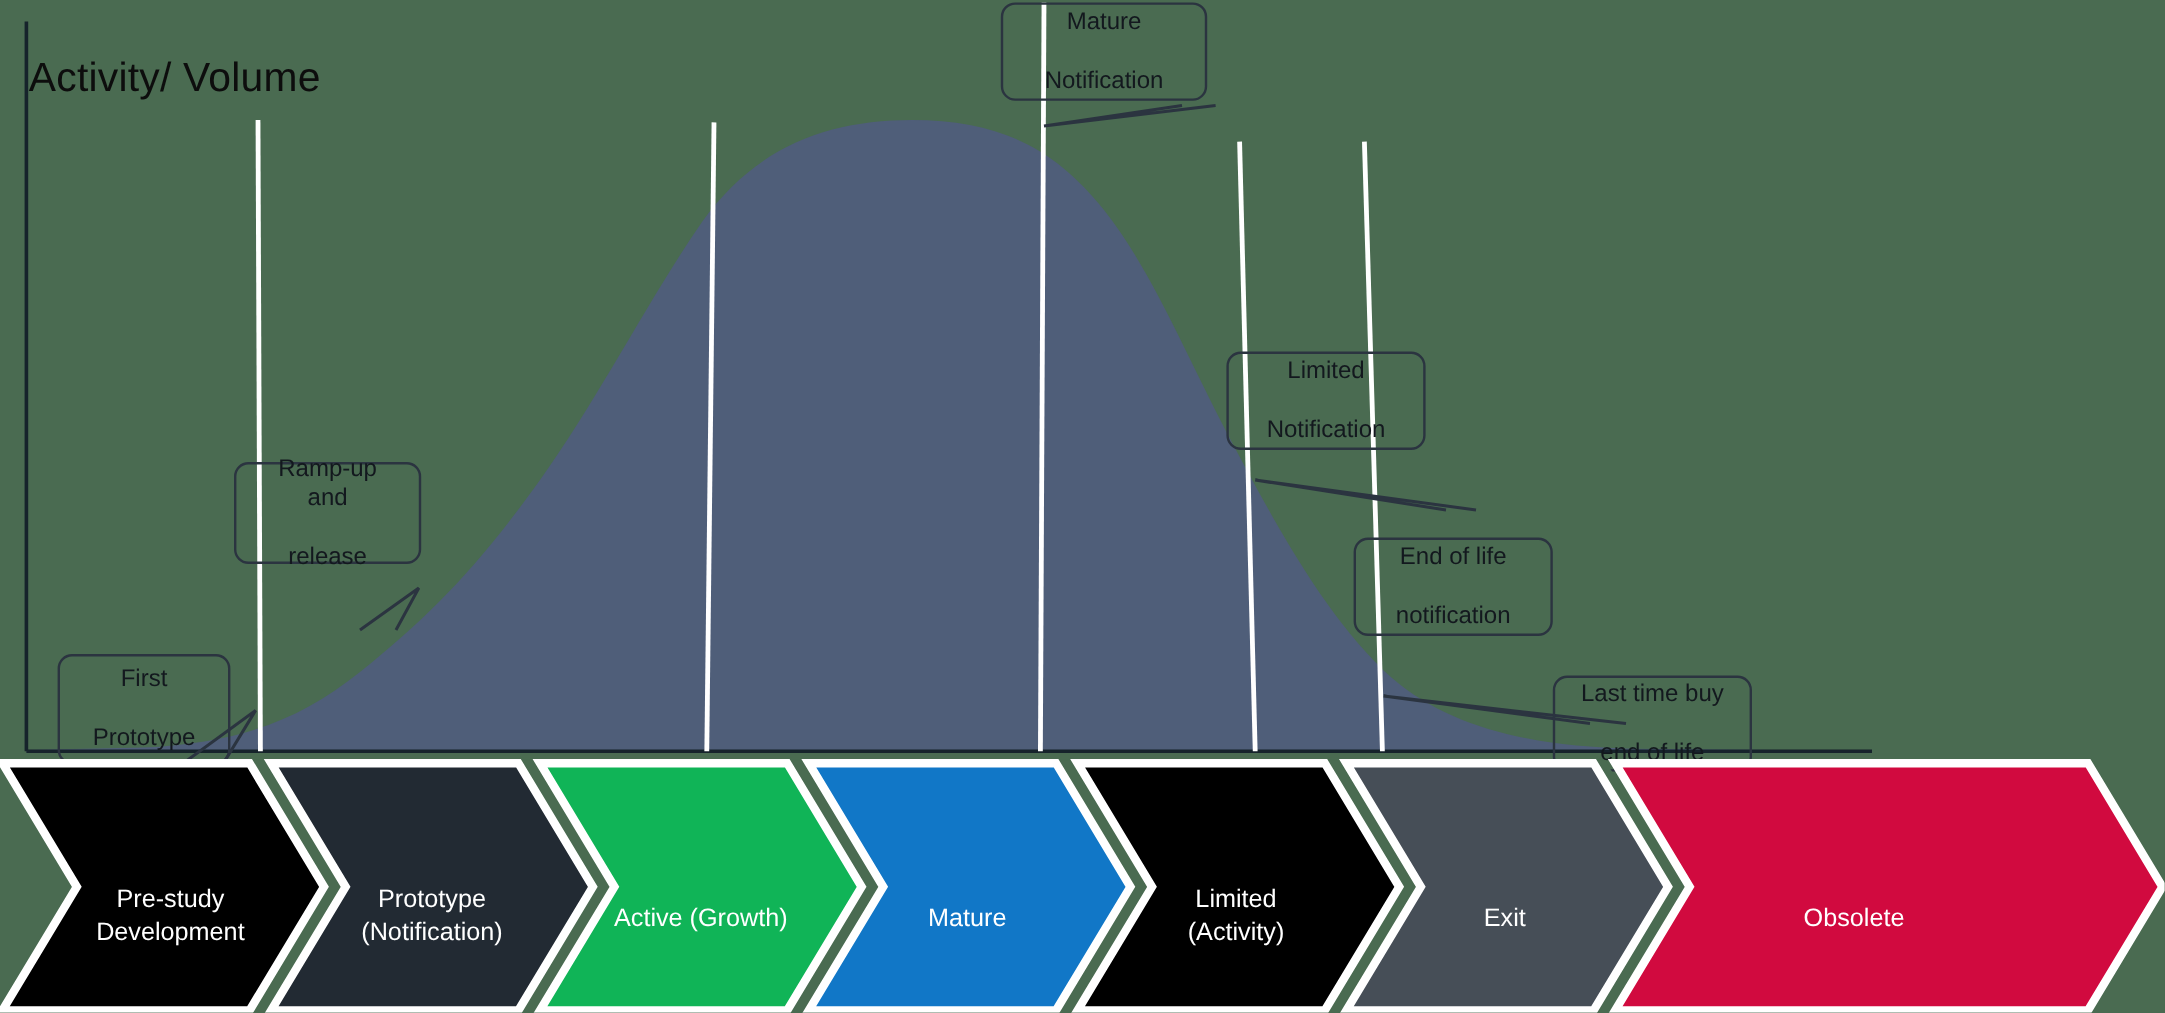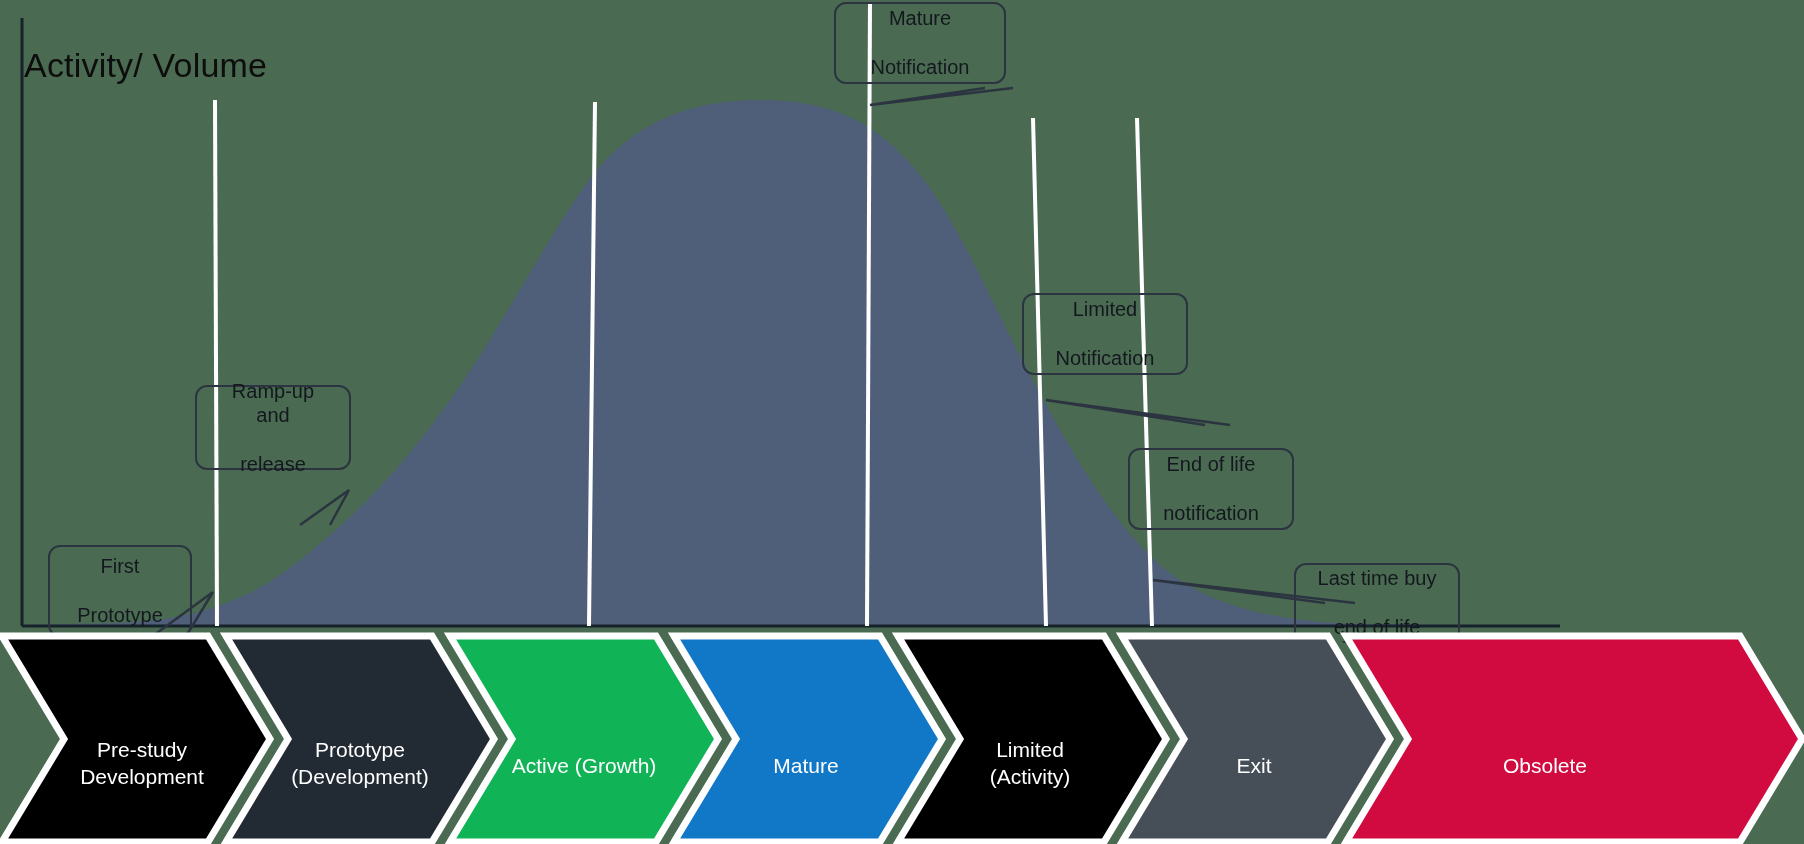--- a/index.html
+++ b/index.html
@@ -174,21 +174,21 @@
         <path d="M 1122,18 L 1328,18 L 1390,121 L 1328,224 L 1122,224 L 1184,121 Z" fill="#464e57"></path>
         <path d="M 1346,18 L 1740,18 L 1802,121 L 1740,224 L 1346,224 L 1408,121 Z" fill="#d10a3f"></path>
       </g>
     </svg>
 
     
     <div class="chev-label" style="left:42px; top:92px; width:200px;">
       <span>Pre-study</span><br><span>Development</span>
     </div>
     <div class="chev-label" style="left:254px; top:92px; width:212px;">
-      <span>Prototype</span><br><span>(Development)</span>
+      <span>Prototype</span><br><span>(Notification)</span>
     </div>
     <div class="chev-label" style="left:478px; top:108px; width:212px;">
       <span>Active (Growth)</span>
     </div>
     <div class="chev-label" style="left:700px; top:108px; width:212px;">
       <span>Mature</span>
     </div>
     <div class="chev-label" style="left:924px; top:92px; width:212px;">
       <span>Limited</span><br><span>(Activity)</span>
     </div>

